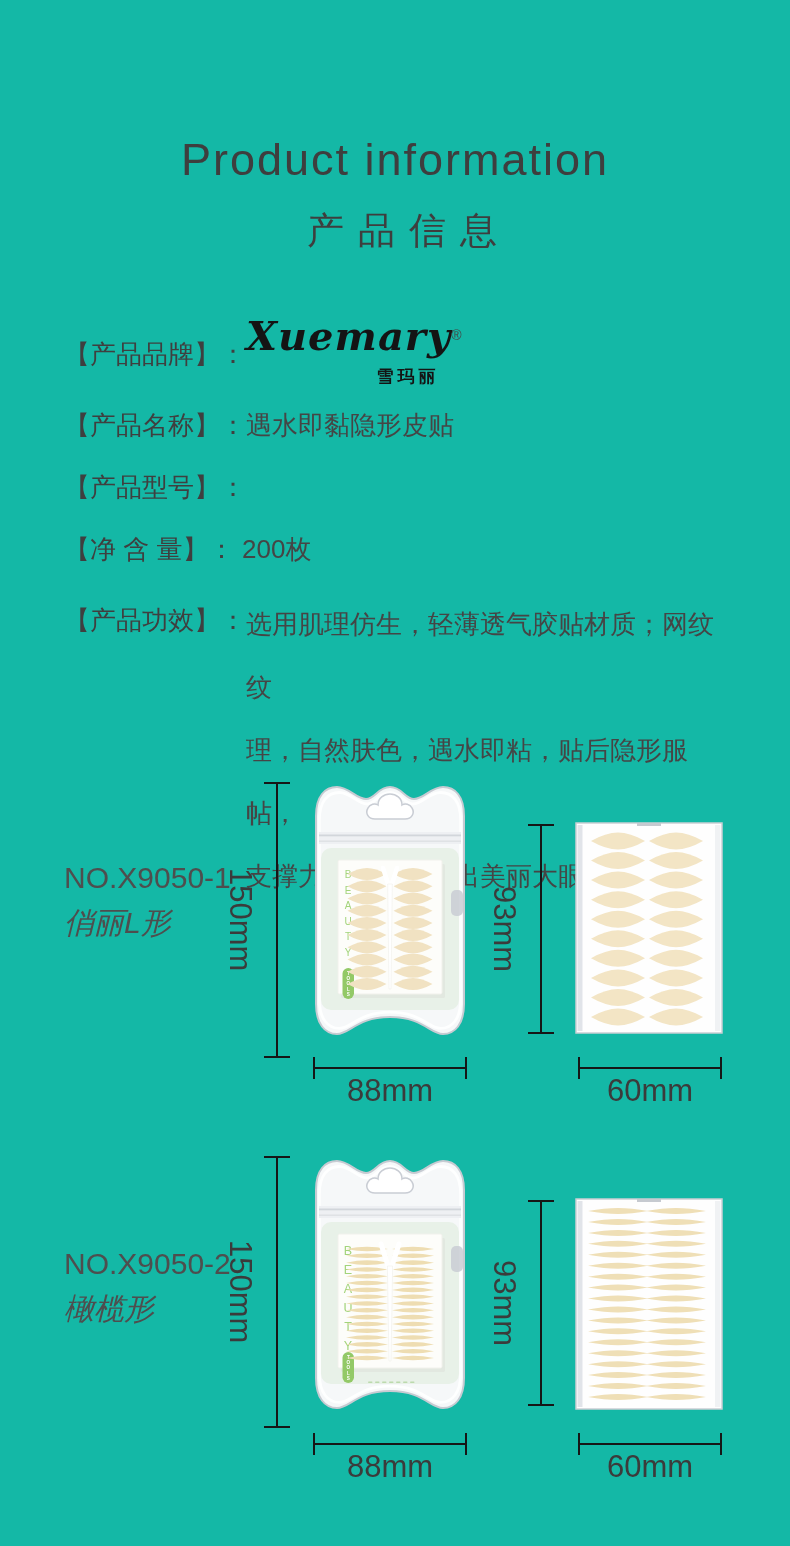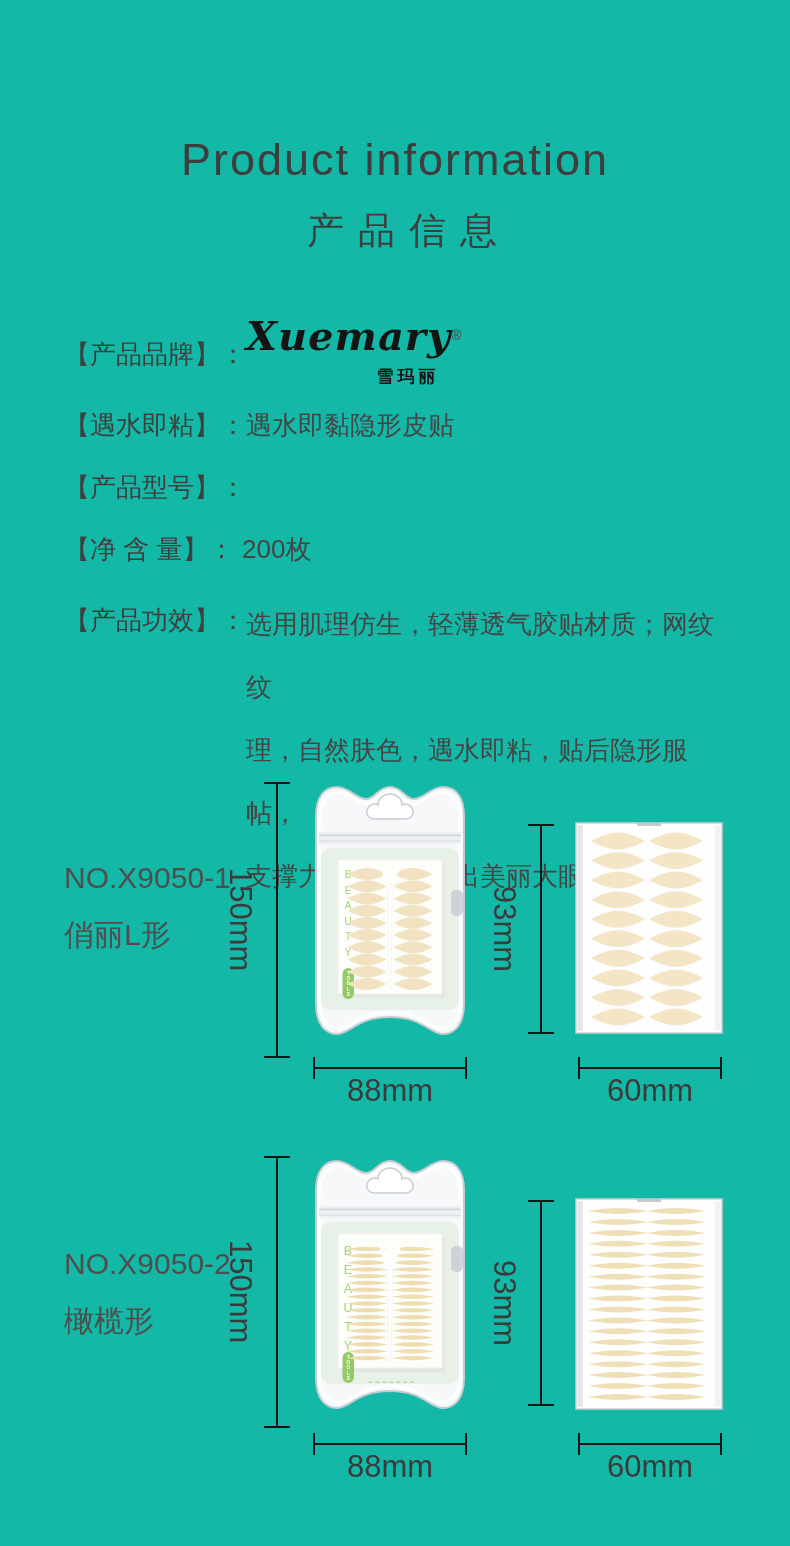--- a/index.html
+++ b/index.html
@@ -29,21 +29,21 @@
   .effect-lines div { line-height:63px; }
 
   
   .product { position:absolute; left:0; width:790px; height:352px; }
   #product-0 { top:770px;padding-left:28px; }
   #product-1 { top:1142px; }
 
   .model-block { position:absolute; left:64px; top:92px; color:#4e4e4e; }
   #product-1 .model-block { top:106px; }
   .model-no { font-size:30px; line-height:32px; }
-  .model-shape { font-size:30px; line-height:32px; margin-top:25px; }
+  .model-shape { font-size:30px; line-height:32px; margin-top:13px;font-style:italic; }
 
   
   .vdim { position:absolute; width:26px; }
   .vdim .line { position:absolute; left:12px; top:0; bottom:0; width:2px; background:#161616; }
   .vdim::before, .vdim::after { content:""; position:absolute; left:0; width:26px; height:2px; background:#161616; }
   .vdim::before { top:0; } .vdim::after { bottom:0; }
   .pkg-vdim { left:264px; top:12px; height:276px; }
   #product-1 .pkg-vdim { top:14px; height:272px; }
   .sheet-vdim { left:528px; top:54px; height:210px; }
   #product-1 .sheet-vdim { top:58px; height:206px; }
@@ -88,21 +88,21 @@
       <div class="info-label">【产品品牌】：</div>
       <div class="info-value">
         <div class="logo">
           <span class="logo-name">Xuemary</span><span class="logo-reg">®</span>
           <div class="logo-cn">雪玛丽</div>
         </div>
       </div>
     </div>
 
     <div class="info-row">
-      <div class="info-label">【遇水即粘】：</div>
+      <div class="info-label">【产品名称】：</div>
       <div class="info-value">遇水即黏隐形皮贴</div>
     </div>
 
     <div class="info-row">
       <div class="info-label">【产品型号】：</div>
     </div>
 
     <div class="info-row">
       <div class="info-label">【净 含 量】：</div>
       <div class="info-value">200枚</div>

